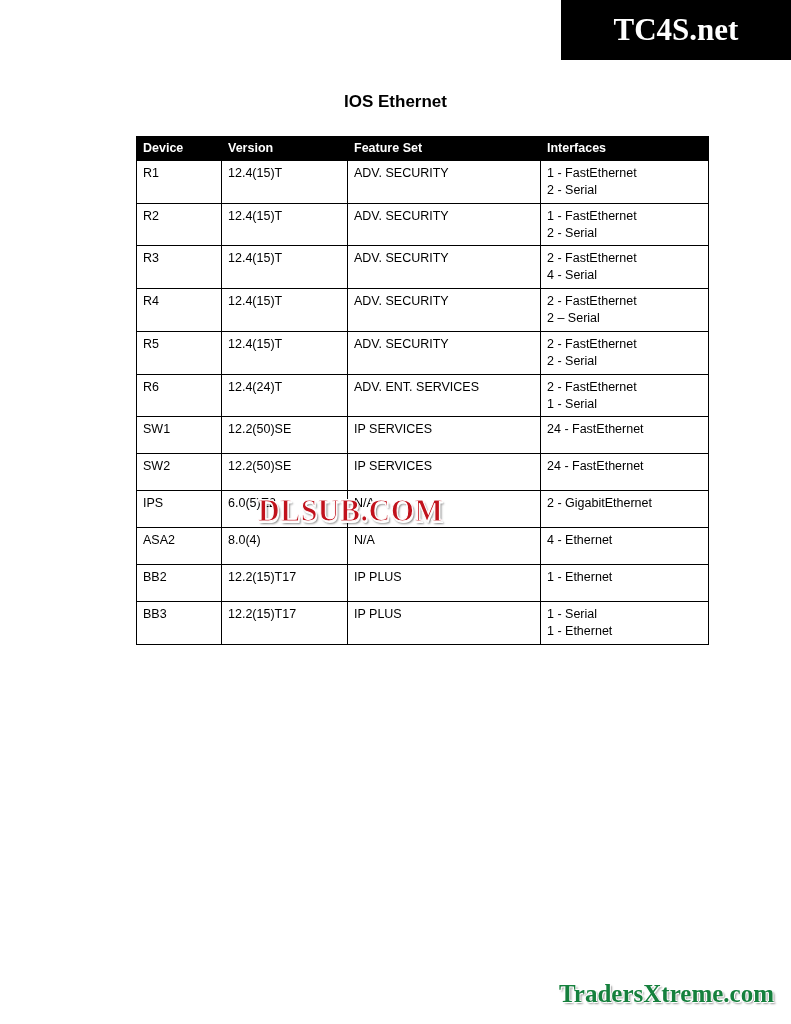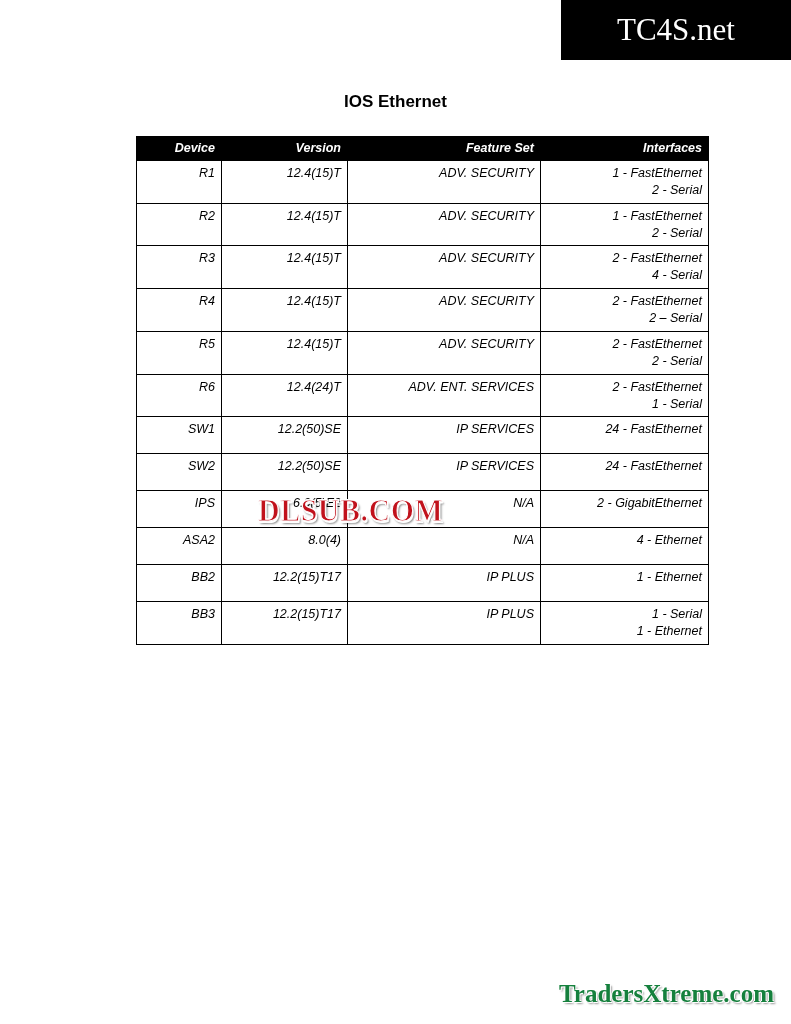--- a/index.html
+++ b/index.html
@@ -23,21 +23,21 @@
     width: 230px;
     height: 60px;
     background: #000000;
     display: flex;
     align-items: center;
     justify-content: center;
   }
   .brand-header .brand-text {
     color: #ffffff;
     font-size: 31px;
-    font-weight: normal;
+    font-weight: bold;
     font-family: "Liberation Serif", serif;
     letter-spacing: 0px;
   }
 
   
   .page-title {
     position: absolute;
     top: 92px;
     left: 0;
     width: 791px;
@@ -56,27 +56,26 @@
     width: 520px;
   }
   table.ios-table {
     border-collapse: collapse;
     width: 520px;
     table-layout: fixed;
   }
   table.ios-table th,
   table.ios-table td {
     border: 1px solid #000000;
-    text-align: right;
+    text-align: left;
     vertical-align: top;
     font-size: 12.5px;
     color: #000000;
     padding: 4px 6px 4px 6px;
     line-height: 1.35;
-    font-style: italic;
   }
   table.ios-table thead th {
     background: #000000;
     color: #ffffff;
     font-weight: bold;
     padding: 3px 6px 3px 6px;
     height: 16px;
   }
   table.ios-table tbody td {
     height: 28px;

